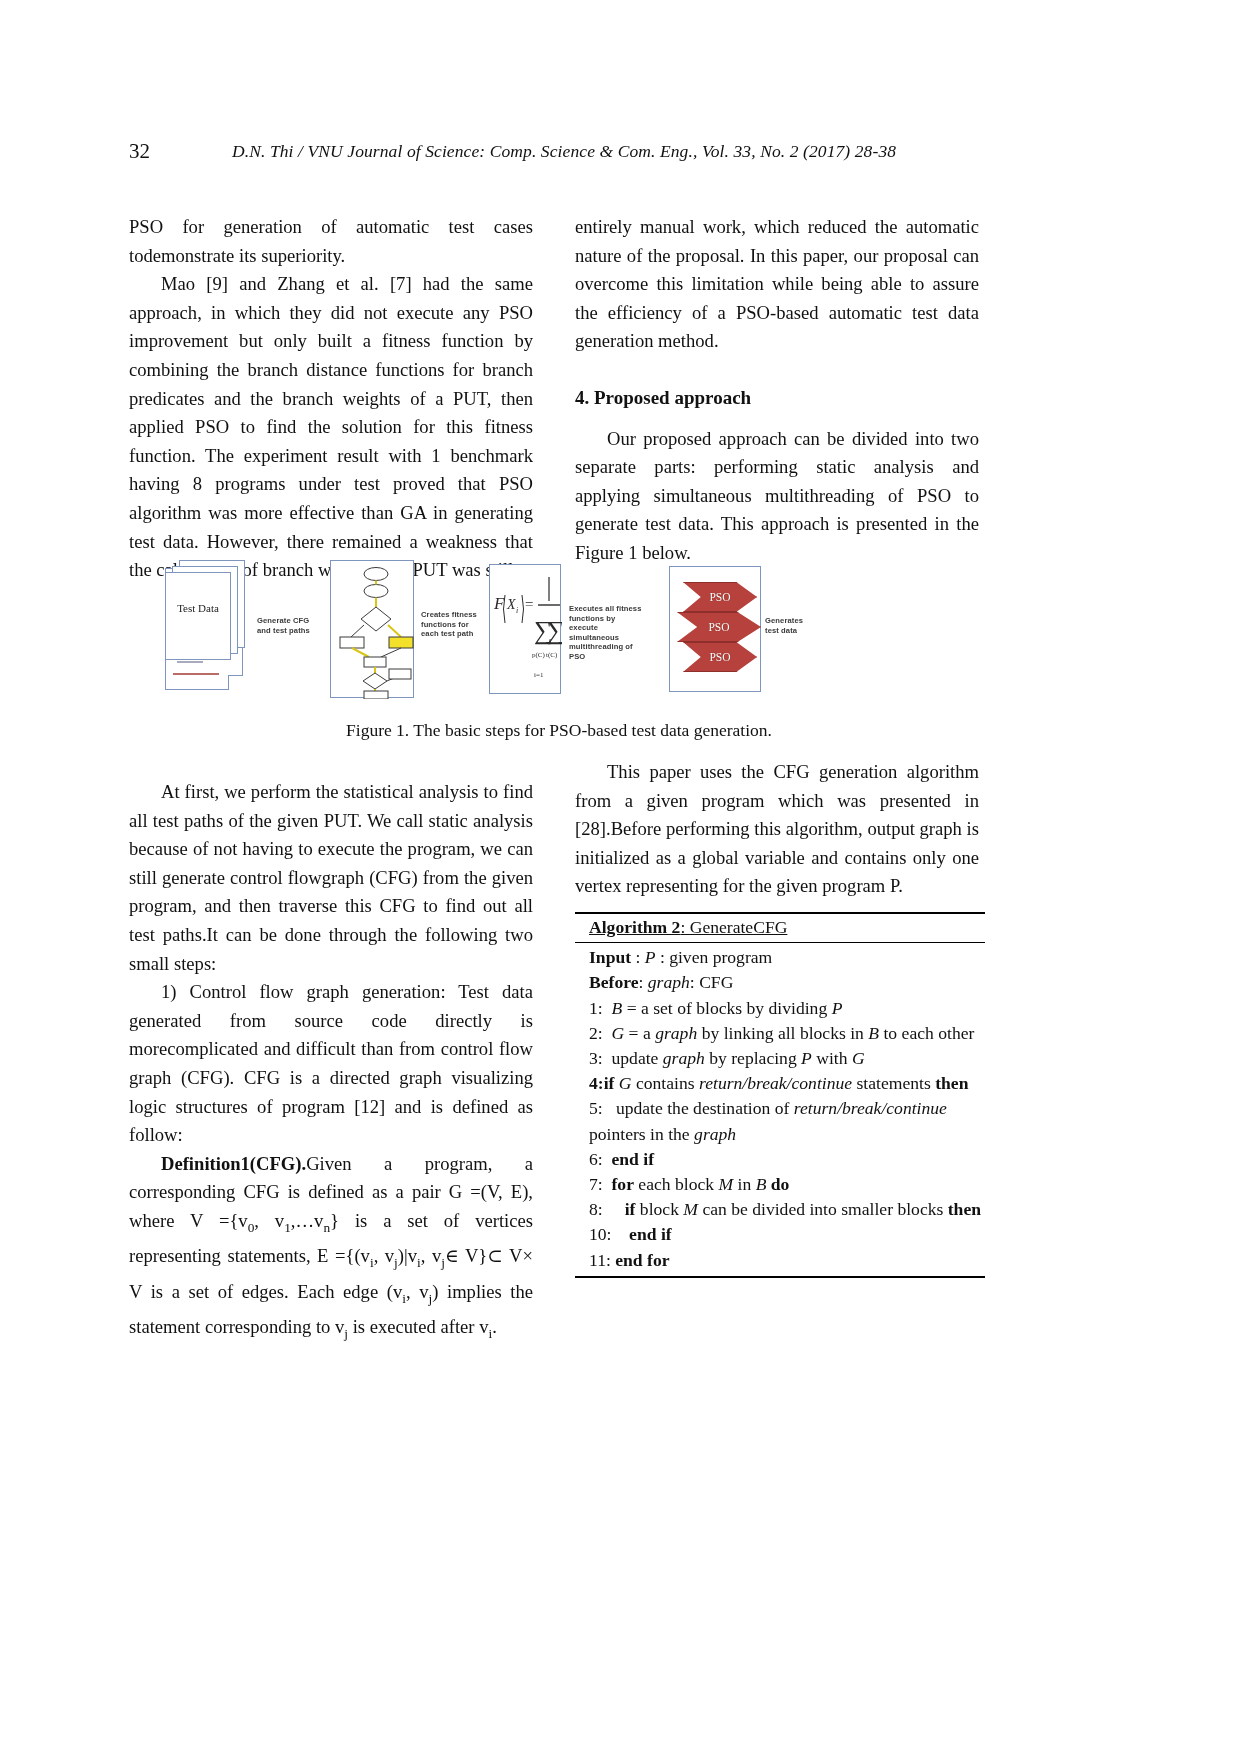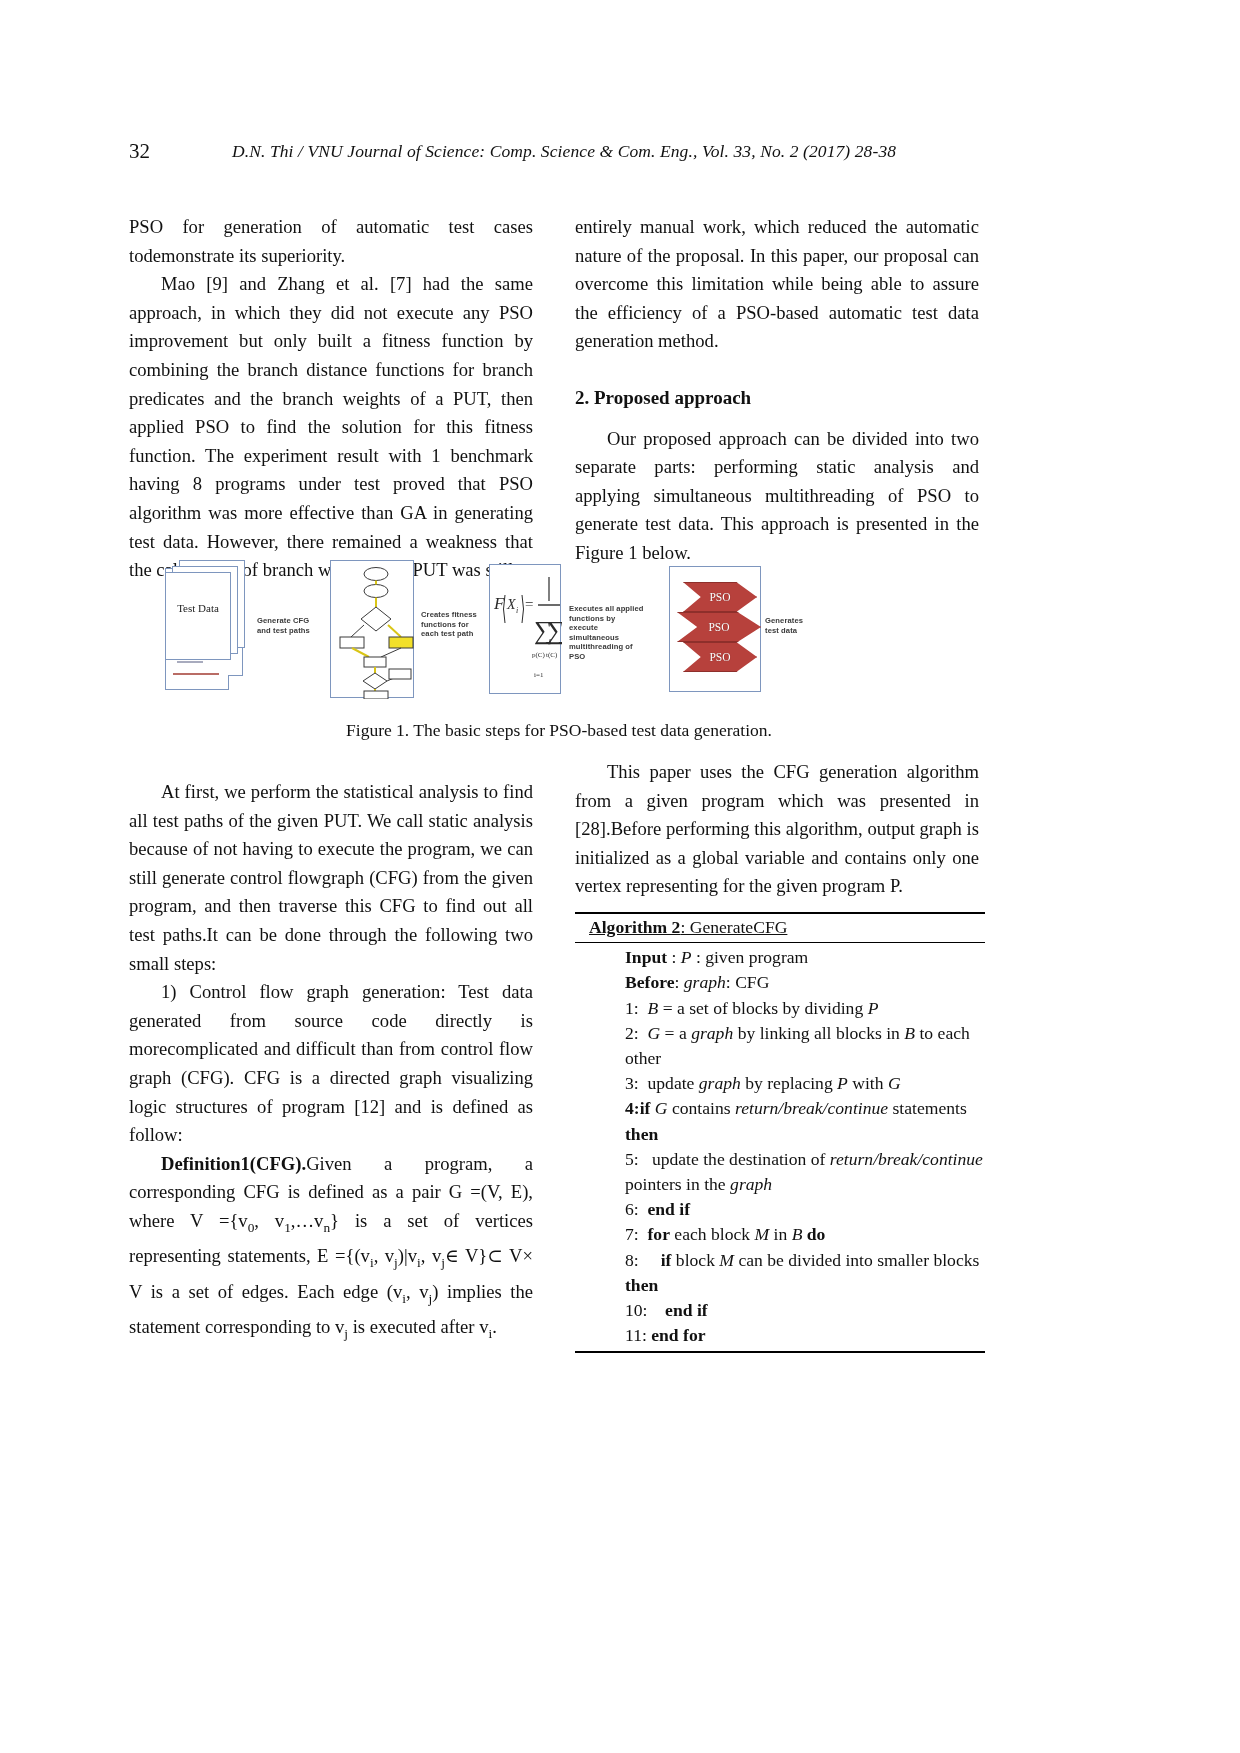--- a/index.html
+++ b/index.html
@@ -162,41 +162,41 @@
     left:575px; top:912px;
     width:410px;
     font-size:17.6px;
     line-height:25.2px;
   }
   .algo .rule-top    { border-top:2.6px solid #000; }
   .algo .rule-mid    { border-top:1.2px solid #000; }
   .algo .rule-bottom { border-top:2.6px solid #000; }
   .algo-title { padding:1px 0 2px 14px;text-decoration:underline; }
   .algo-body  { padding:2px 0 3px 14px; }
-  .algo-line  { white-space:pre-wrap;margin-left:36px; }
+  .algo-line  { white-space:pre-wrap; }
 </style>
 </head>
 <body>
 
 <div class="page">
 
   <div class="runhead">
     <div class="folio">32</div>
     <div class="runtitle">D.N. Thi / VNU Journal of Science: Comp. Science &amp; Com. Eng., Vol. 33, No. 2 (2017) 28-38</div>
   </div>
 
   <div class="col col-left" style="top:213px; height:350px;">
     <p class="noind">PSO for generation of automatic test cases todemonstrate its superiority.</p>
     <p class="ind">Mao [9] and Zhang et al. [7] had the same approach, in which they did not execute any PSO improvement but only built a fitness function by combining the branch distance functions for branch predicates and the branch weights of a PUT, then applied PSO to find the solution for this fitness function. The experiment result with 1 benchmark having 8 programs under test proved that PSO algorithm was more effective than GA in generating test data. However, there remained a weakness that the calculation of branch weight for a PUT was still</p>
   </div>
 
   <div class="col col-right" style="top:213px; height:330px;">
     <p class="noind">entirely manual work, which reduced the automatic nature of the proposal. In this paper, our proposal can overcome this limitation while being able to assure the efficiency of a PSO-based automatic test data generation method.</p>
     <div class="sp-lg"></div>
-    <h2 class="sec">2. Proposed approach</h2>
+    <h2 class="sec">4. Proposed approach</h2>
     <div class="sp-sm"></div>
     <p class="ind">Our proposed approach can be divided into two separate parts: performing static analysis and applying simultaneous multithreading of PSO to generate test data. This approach is presented in the Figure 1 below.</p>
   </div>
 
   <div class="figure-wrap">
     <div class="fig-stage">
 
       <div class="fbox codesheet">
         <div class="cline blue" style="left:7px; top:9px;  width:24px;"></div>
         <div class="cline red" style="left:7px; top:21px; width:56px;"></div>
@@ -254,21 +254,21 @@
             <path d="M59 12 L59 36" stroke="#2b2b2b" stroke-width="1.2"></path>
             <text x="44" y="74" font-size="26" font-family="serif">∑</text>
             <text x="57" y="74" font-size="26" font-family="serif">∑</text>
             <text x="42" y="92" font-size="7">p(C)</text>
             <text x="56" y="92" font-size="7">t(C)</text>
             <text x="44" y="112" font-size="7">i=1</text>
           </g>
         </svg>
       </div>
 
-      <div class="flabel" style="left:404px; top:44px; width:76px;">Executes all applied functions by execute simultaneous multithreading of PSO</div>
+      <div class="flabel" style="left:404px; top:44px; width:76px;">Executes all fitness functions by execute simultaneous multithreading of PSO</div>
 
       <div class="fbox psobox"></div>
       <div class="chev" style="left:518px; top:22px; width:74px; height:30px;">PSO</div>
       <div class="chev" style="left:512px; top:52px; width:84px; height:30px;">PSO</div>
       <div class="chev" style="left:518px; top:82px; width:74px; height:30px;">PSO</div>
 
       <div class="flabel" style="left:600px; top:56px; width:46px;">Generates test data</div>
 
       <div class="tdstack">
         <div class="tdsheet" style="left:14px; top:0;  width:66px; height:88px;"></div>

